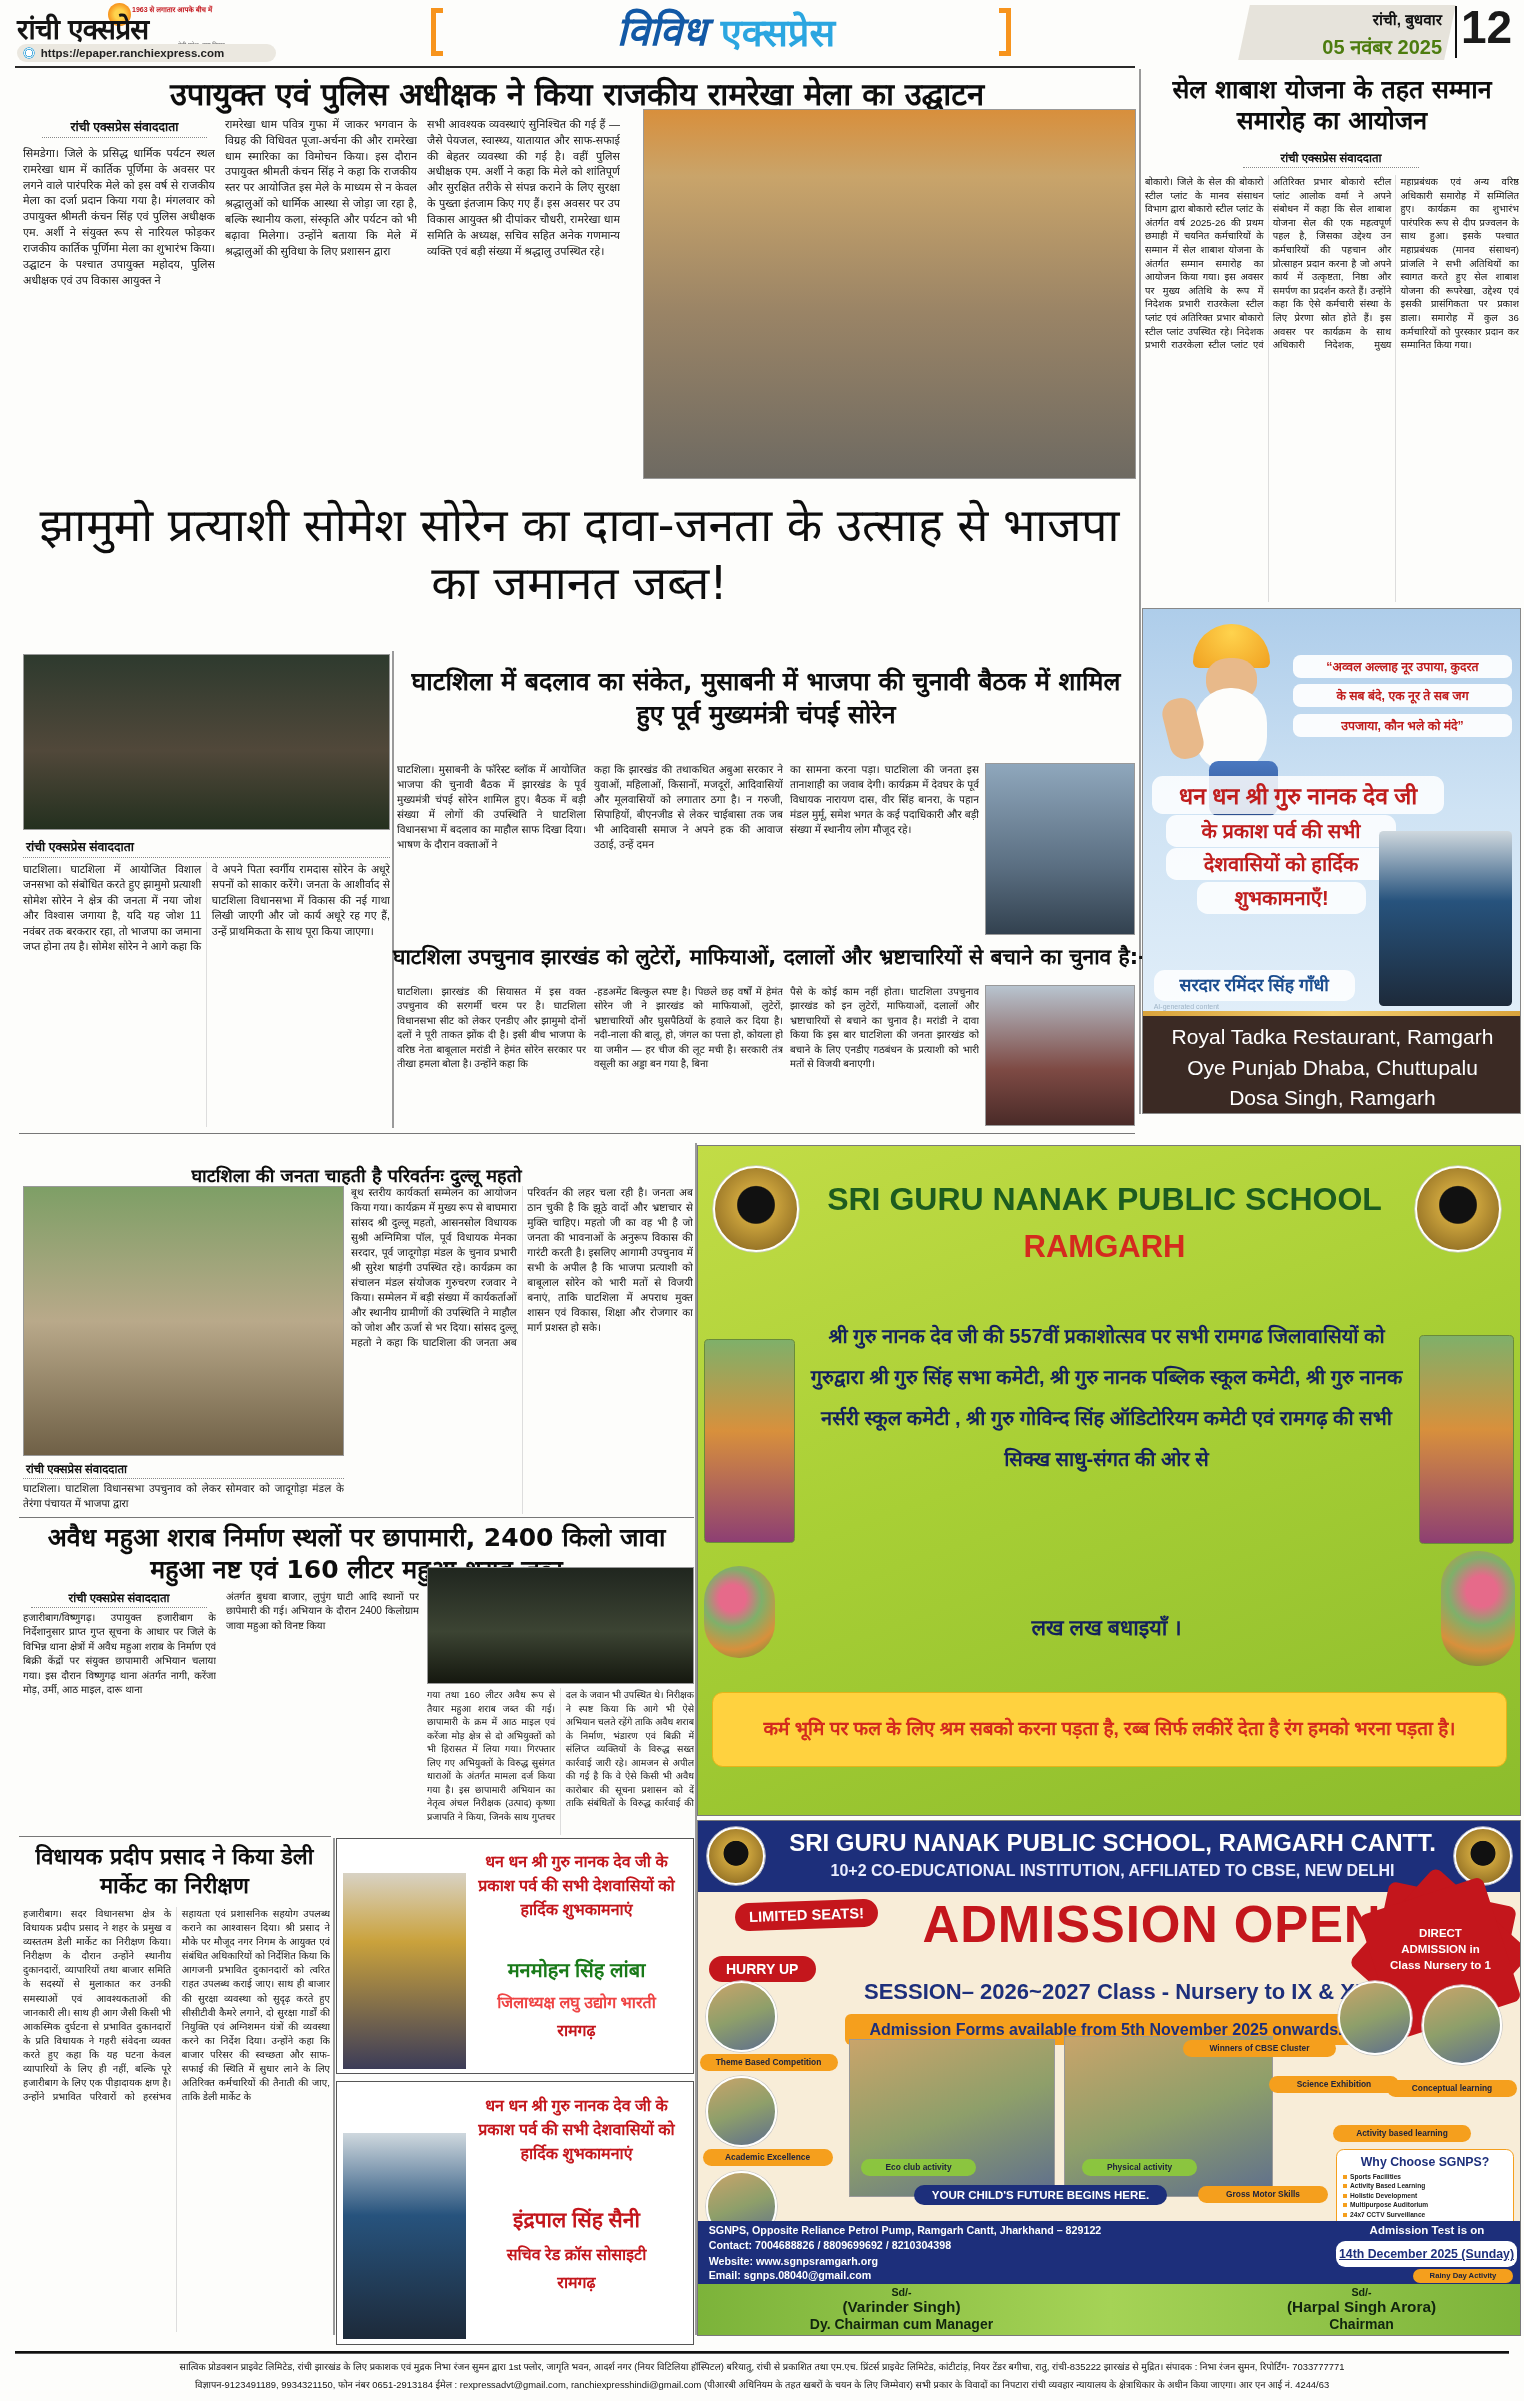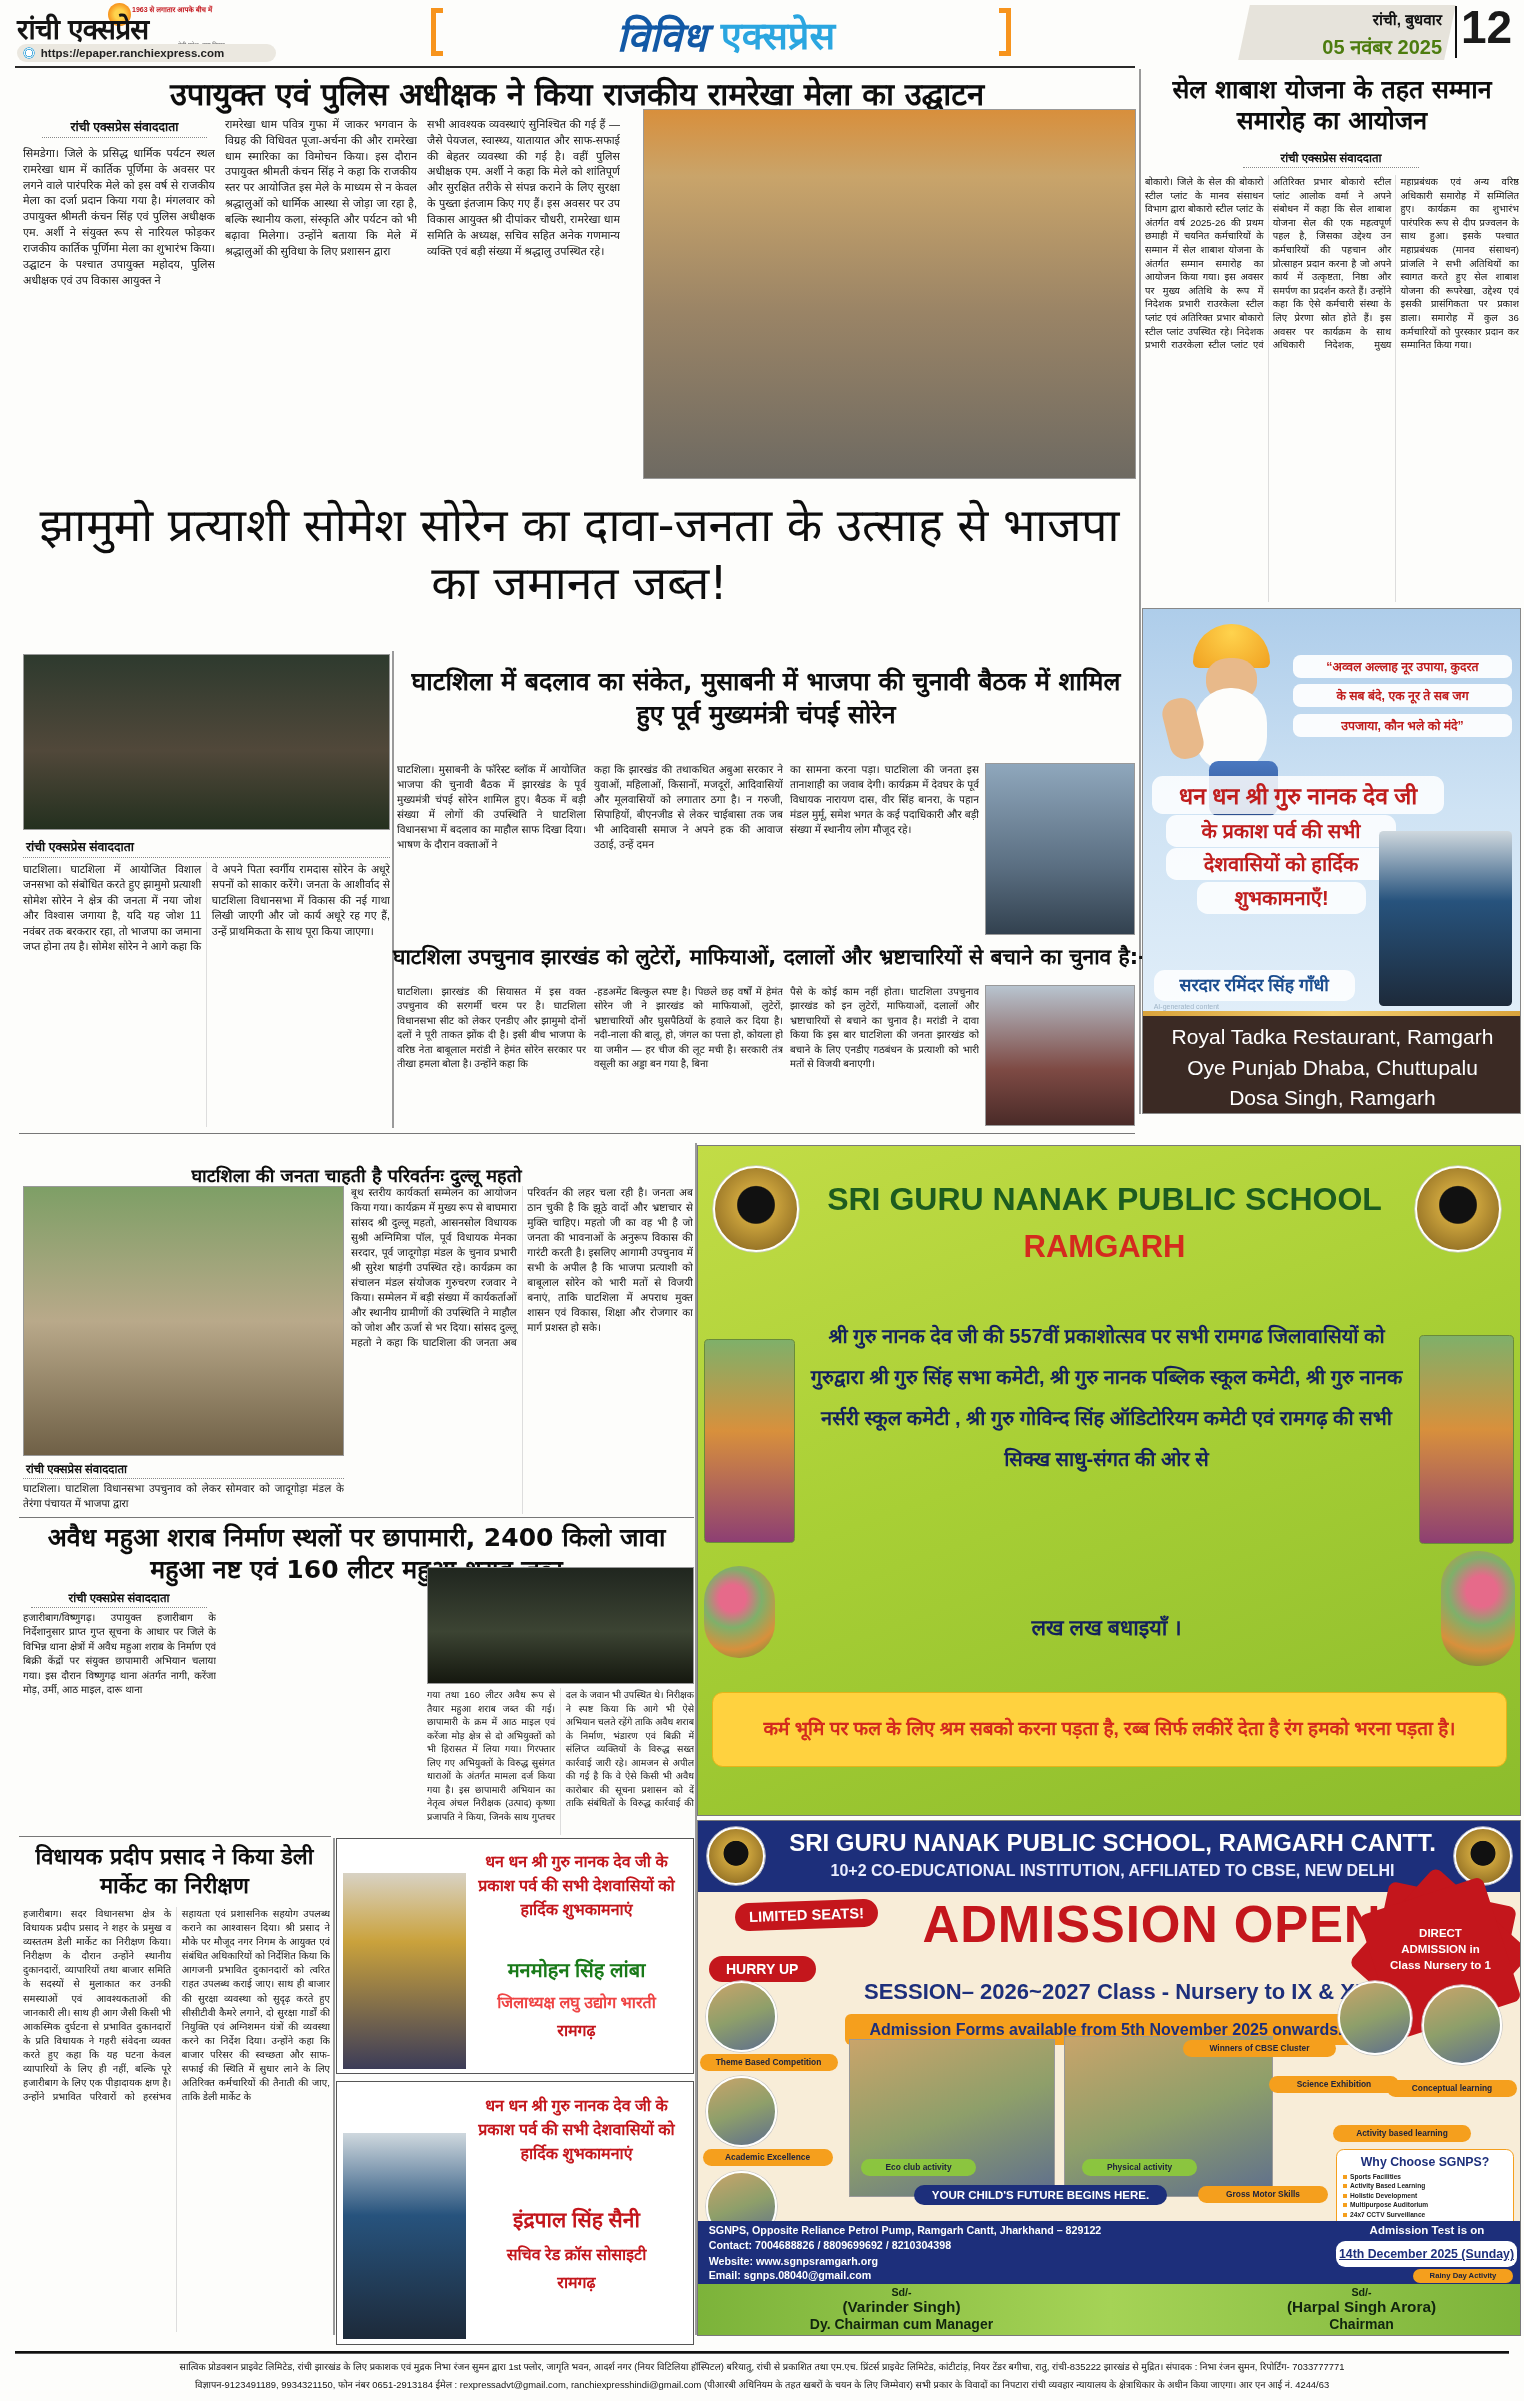--- a/index.html
+++ b/index.html
@@ -50,21 +50,21 @@
     <span class="abs" style="left:0;top:6.1px;font-size:28px;font-weight:900;color:#141414;letter-spacing:-0.8px;font-family:'DejaVu Sans',sans-serif;">रांची एक्सप्रेस</span>
     <span class="abs" style="left:161px;top:37px;font-size:6.1px;color:#666;">देवी प्रदेश, नया बिहार</span>
   </div>
   <div class="abs" style="left:17px;top:44px;width:259px;height:18.4px;background:#ebe8e0;border-radius:9.2px;display:flex;align-items:center;padding:0 6.1px;gap:5.4px;">
     <span style="width:12.3px;height:12.3px;border-radius:50%;background:radial-gradient(circle,#fff 35%,#2e9fd8 40%,#fff 55%,#2e9fd8 62%,#fff 75%);display:inline-block;"></span>
     <span style="font-size:11.5px;font-weight:700;color:#222;">https://epaper.ranchiexpress.com</span>
   </div>
 
   <div class="abs" style="left:431px;top:7.7px;width:12.3px;height:48px;border:5.4px solid #f7941d;border-right:none;"></div>
   <div class="abs" style="left:999px;top:7.7px;width:12.3px;height:48px;border:5.4px solid #f7941d;border-left:none;"></div>
-  <div class="abs" style="left:453px;top:7.7px;width:546px;height:49px;display:flex;align-items:flex-start;justify-content:center;gap:14px;">
+  <div class="abs" style="left:453px;top:7.7px;width:546px;height:49px;display:flex;align-items:flex-end;justify-content:center;gap:14px;">
     <span style="font-size:40px;font-weight:900;font-style:italic;color:#1259a6;font-family:'DejaVu Sans',sans-serif;">विविध</span>
     <span style="font-size:38px;font-weight:800;color:#2ba6e0;font-family:'DejaVu Sans',sans-serif;">एक्सप्रेस</span>
   </div>
 
   <div class="abs" style="left:1244px;top:4.6px;width:206px;height:55px;background:#e6e3db;transform:skewX(-12deg);"></div>
   <div class="abs" style="left:1258px;top:9.2px;width:184px;text-align:right;">
     <div style="font-size:15.3px;font-weight:700;color:#111;">रांची, बुधवार</div>
     <div style="font-size:20px;font-weight:800;color:#4d7c0f;margin-top:4px;">05 नवंबर 2025</div>
   </div>
   <div class="abs vline" style="left:1455px;top:6.1px;height:52px;width:2.3px;background:#111;"></div>
@@ -140,20 +140,21 @@
   <div class="abs byline" style="left:23px;top:1461px;width:321px;text-align:left;padding-left:3.1px;font-size:11.5px;">रांची एक्सप्रेस संवाददाता</div>
   <div class="abs bodytxt" style="left:23px;top:1482px;width:321px;height:32px;font-size:10.4px;">घाटशिला। घाटशिला विधानसभा उपचुनाव को लेकर सोमवार को जादूगोड़ा मंडल के तेरंगा पंचायत में भाजपा द्वारा</div>
   <div class="abs bodytxt cols2" style="left:351px;top:1186px;width:342px;height:328px;font-size:10.4px;">बूथ स्तरीय कार्यकर्ता सम्मेलन का आयोजन किया गया। कार्यक्रम में मुख्य रूप से बाघमारा सांसद श्री दुल्लू महतो, आसनसोल विधायक सुश्री अग्निमित्रा पॉल, पूर्व विधायक मेनका सरदार, पूर्व जादूगोड़ा मंडल के चुनाव प्रभारी श्री सुरेश षाड़ंगी उपस्थित रहे। कार्यक्रम का संचालन मंडल संयोजक गुरुचरण रजवार ने किया। सम्मेलन में बड़ी संख्या में कार्यकर्ताओं और स्थानीय ग्रामीणों की उपस्थिति ने माहौल को जोश और ऊर्जा से भर दिया। सांसद दुल्लू महतो ने कहा कि घाटशिला की जनता अब परिवर्तन की लहर चला रही है। जनता अब ठान चुकी है कि झूठे वादों और भ्रष्टाचार से मुक्ति चाहिए। महतो जी का वह भी है जो जनता की भावनाओं के अनुरूप विकास की गारंटी करती है। इसलिए आगामी उपचुनाव में सभी के अपील है कि भाजपा प्रत्याशी को बाबूलाल सोरेन को भारी मतों से विजयी बनाएं, ताकि घाटशिला में अपराध मुक्त शासन एवं विकास, शिक्षा और रोजगार का मार्ग प्रशस्त हो सके।</div>
 
   <div class="abs vline" style="left:695px;top:1143px;height:1192px;"></div>
 
   <div class="abs hline" style="left:19px;top:1517px;width:675px;height:0.8px;background:#777;"></div>
   <div class="abs hl" style="left:19px;top:1522px;width:675px;font-size:25px;line-height:1.28;">अवैध महुआ शराब निर्माण स्थलों पर छापामारी, 2400 किलो जावा महुआ नष्ट एवं 160 लीटर महुआ शराब जब्त</div>
   <div class="abs byline" style="left:31px;top:1590px;width:176px;font-size:11.5px;">रांची एक्सप्रेस संवाददाता</div>
   <div class="abs bodytxt" style="left:23px;top:1611px;width:193px;height:224px;font-size:10px;">हजारीबाग/विष्णुगढ़। उपायुक्त हजारीबाग के निर्देशानुसार प्राप्त गुप्त सूचना के आधार पर जिले के विभिन्न थाना क्षेत्रों में अवैध महुआ शराब के निर्माण एवं बिक्री केंद्रों पर संयुक्त छापामारी अभियान चलाया गया। इस दौरान विष्णुगढ़ थाना अंतर्गत नागी, करेंजा मोड़, उर्मी, आठ माइल, दारू थाना</div>
+  <div class="abs bodytxt" style="left:226px;top:1590px;width:193px;height:246px;font-size:10px;">अंतर्गत बुधवा बाजार, लुपुंग घाटी आदि स्थानों पर छापेमारी की गई। अभियान के दौरान 2400 किलोग्राम जावा महुआ को विनष्ट किया</div>
   <div class="abs photo p-dark" style="left:427px;top:1567px;width:267px;height:117px;"></div>
   <div class="abs bodytxt cols2" style="left:427px;top:1688px;width:267px;height:147px;font-size:9.4px;">गया तथा 160 लीटर अवैध रूप से तैयार महुआ शराब जब्त की गई। छापामारी के क्रम में आठ माइल एवं करेंजा मोड़ क्षेत्र से दो अभियुक्तों को भी हिरासत में लिया गया। गिरफ्तार लिए गए अभियुक्तों के विरुद्ध सुसंगत धाराओं के अंतर्गत मामला दर्ज किया गया है। इस छापामारी अभियान का नेतृत्व अंचल निरीक्षक (उत्पाद) कृष्णा प्रजापति ने किया, जिनके साथ गुप्तचर दल के जवान भी उपस्थित थे। निरीक्षक ने स्पष्ट किया कि आगे भी ऐसे अभियान चलते रहेंगे ताकि अवैध शराब के निर्माण, भंडारण एवं बिक्री में संलिप्त व्यक्तियों के विरुद्ध सख्त कार्रवाई जारी रहे। आमजन से अपील की गई है कि वे ऐसे किसी भी अवैध कारोबार की सूचना प्रशासन को दें ताकि संबंधितों के विरुद्ध कार्रवाई की जा सके एवं समाज को नशे से बचाया जा सके।</div>
 
   <div class="abs hline" style="left:19px;top:1836px;width:312px;height:0.8px;background:#777;"></div>
   <div class="abs hl" style="left:19px;top:1843px;width:311px;font-size:22px;line-height:1.3;">विधायक प्रदीप प्रसाद ने किया डेली मार्केट का निरीक्षण</div>
   <div class="abs bodytxt cols2" style="left:23px;top:1907px;width:307px;height:425px;font-size:9.8px;">हजारीबाग। सदर विधानसभा क्षेत्र के विधायक प्रदीप प्रसाद ने शहर के प्रमुख व व्यस्ततम डेली मार्केट का निरीक्षण किया। निरीक्षण के दौरान उन्होंने स्थानीय दुकानदारों, व्यापारियों तथा बाजार समिति के सदस्यों से मुलाकात कर उनकी समस्याओं एवं आवश्यकताओं की जानकारी ली। साथ ही आग जैसी किसी भी आकस्मिक दुर्घटना से प्रभावित दुकानदारों के प्रति विधायक ने गहरी संवेदना व्यक्त करते हुए कहा कि यह घटना केवल व्यापारियों के लिए ही नहीं, बल्कि पूरे हजारीबाग के लिए एक पीड़ादायक क्षण है। उन्होंने प्रभावित परिवारों को हरसंभव सहायता एवं प्रशासनिक सहयोग उपलब्ध कराने का आश्वासन दिया। श्री प्रसाद ने मौके पर मौजूद नगर निगम के आयुक्त एवं संबंधित अधिकारियों को निर्देशित किया कि आगजनी प्रभावित दुकानदारों को त्वरित राहत उपलब्ध कराई जाए। साथ ही बाजार की सुरक्षा व्यवस्था को सुदृढ़ करते हुए सीसीटीवी कैमरे लगाने, दो सुरक्षा गार्डों की नियुक्ति एवं अग्निशमन यंत्रों की व्यवस्था करने का निर्देश दिया। उन्होंने कहा कि बाजार परिसर की स्वच्छता और साफ-सफाई की स्थिति में सुधार लाने के लिए अतिरिक्त कर्मचारियों की तैनाती की जाए, ताकि डेली मार्केट के</div>
   <div class="abs vline" style="left:333px;top:1838px;height:497px;"></div>
 
   <div class="abs" style="left:336px;top:1838px;width:358px;height:236px;border:0.8px solid #555;background:#fff;">
     <div class="abs" style="left:130px;top:10.7px;width:219px;font-size:16px;font-weight:800;color:#c4161c;text-align:center;line-height:1.5;">धन धन श्री गुरु नानक देव जी के प्रकाश पर्व की सभी देशवासियों को हार्दिक शुभकामनाएं</div>

